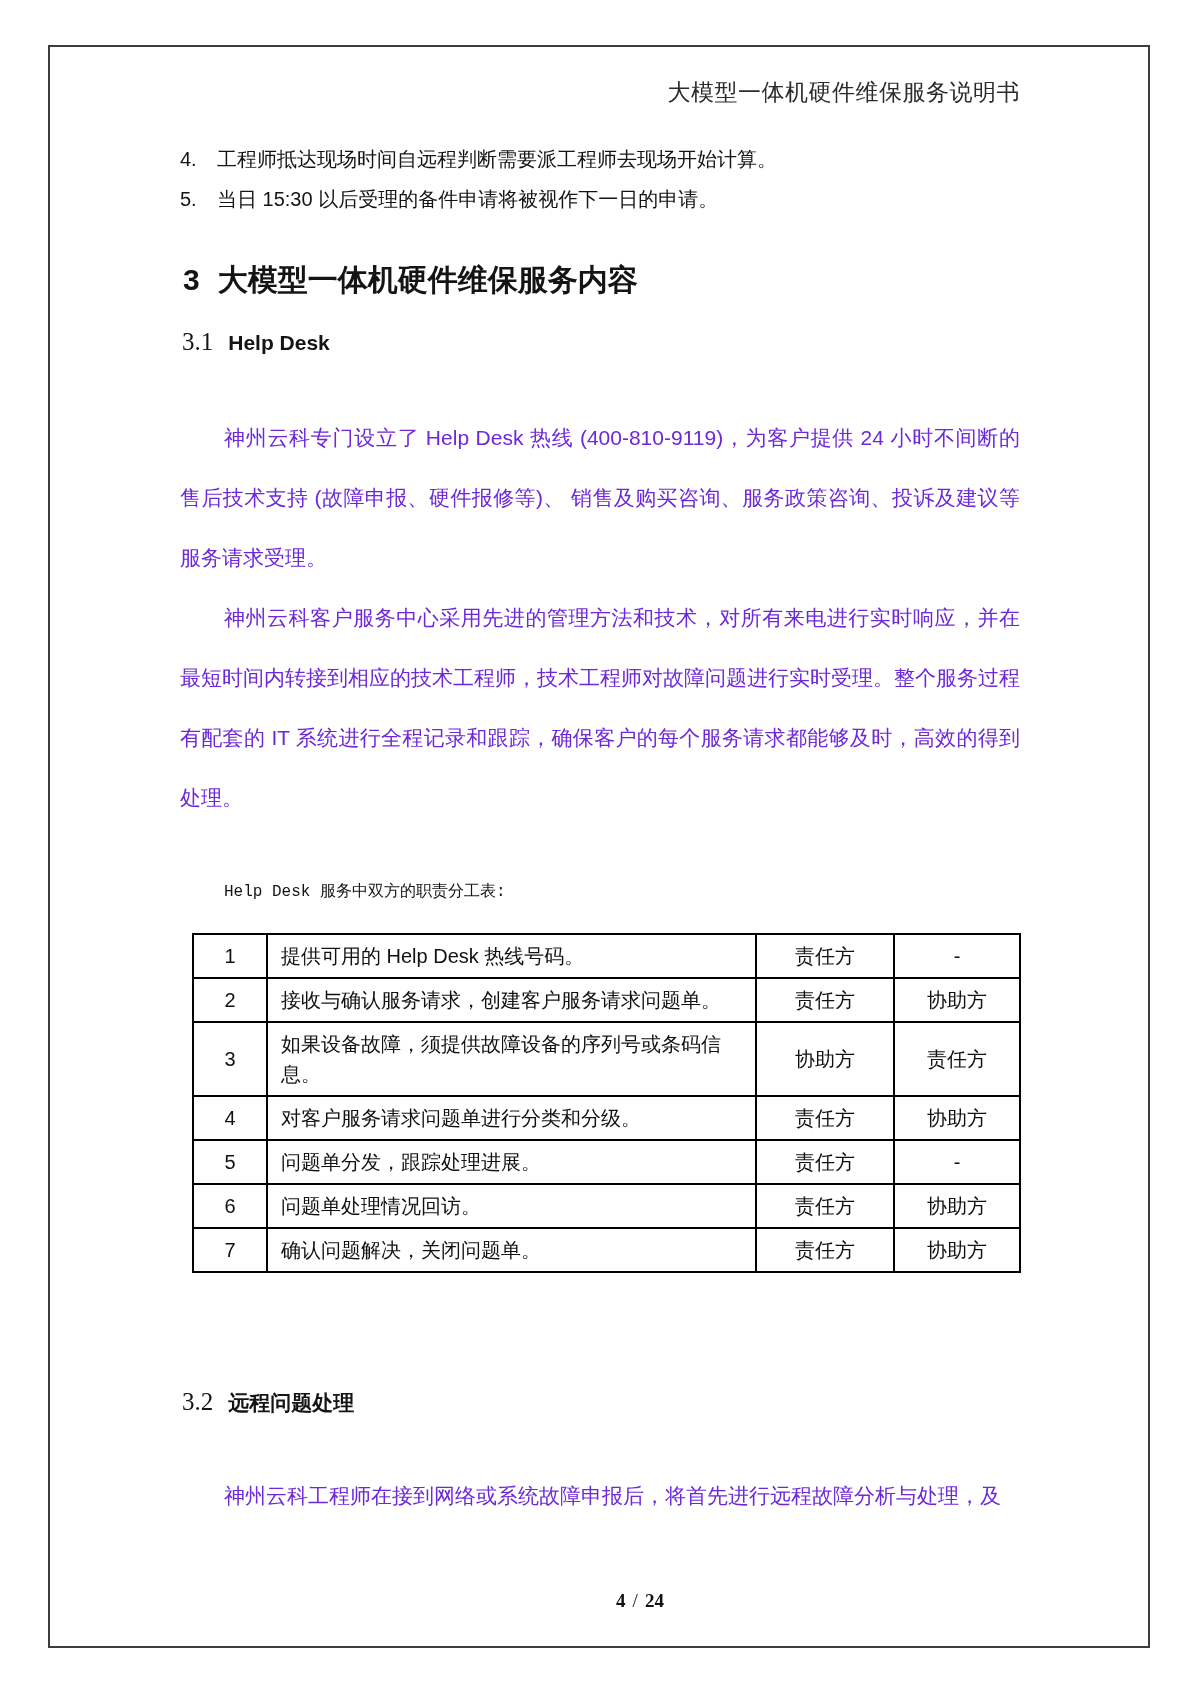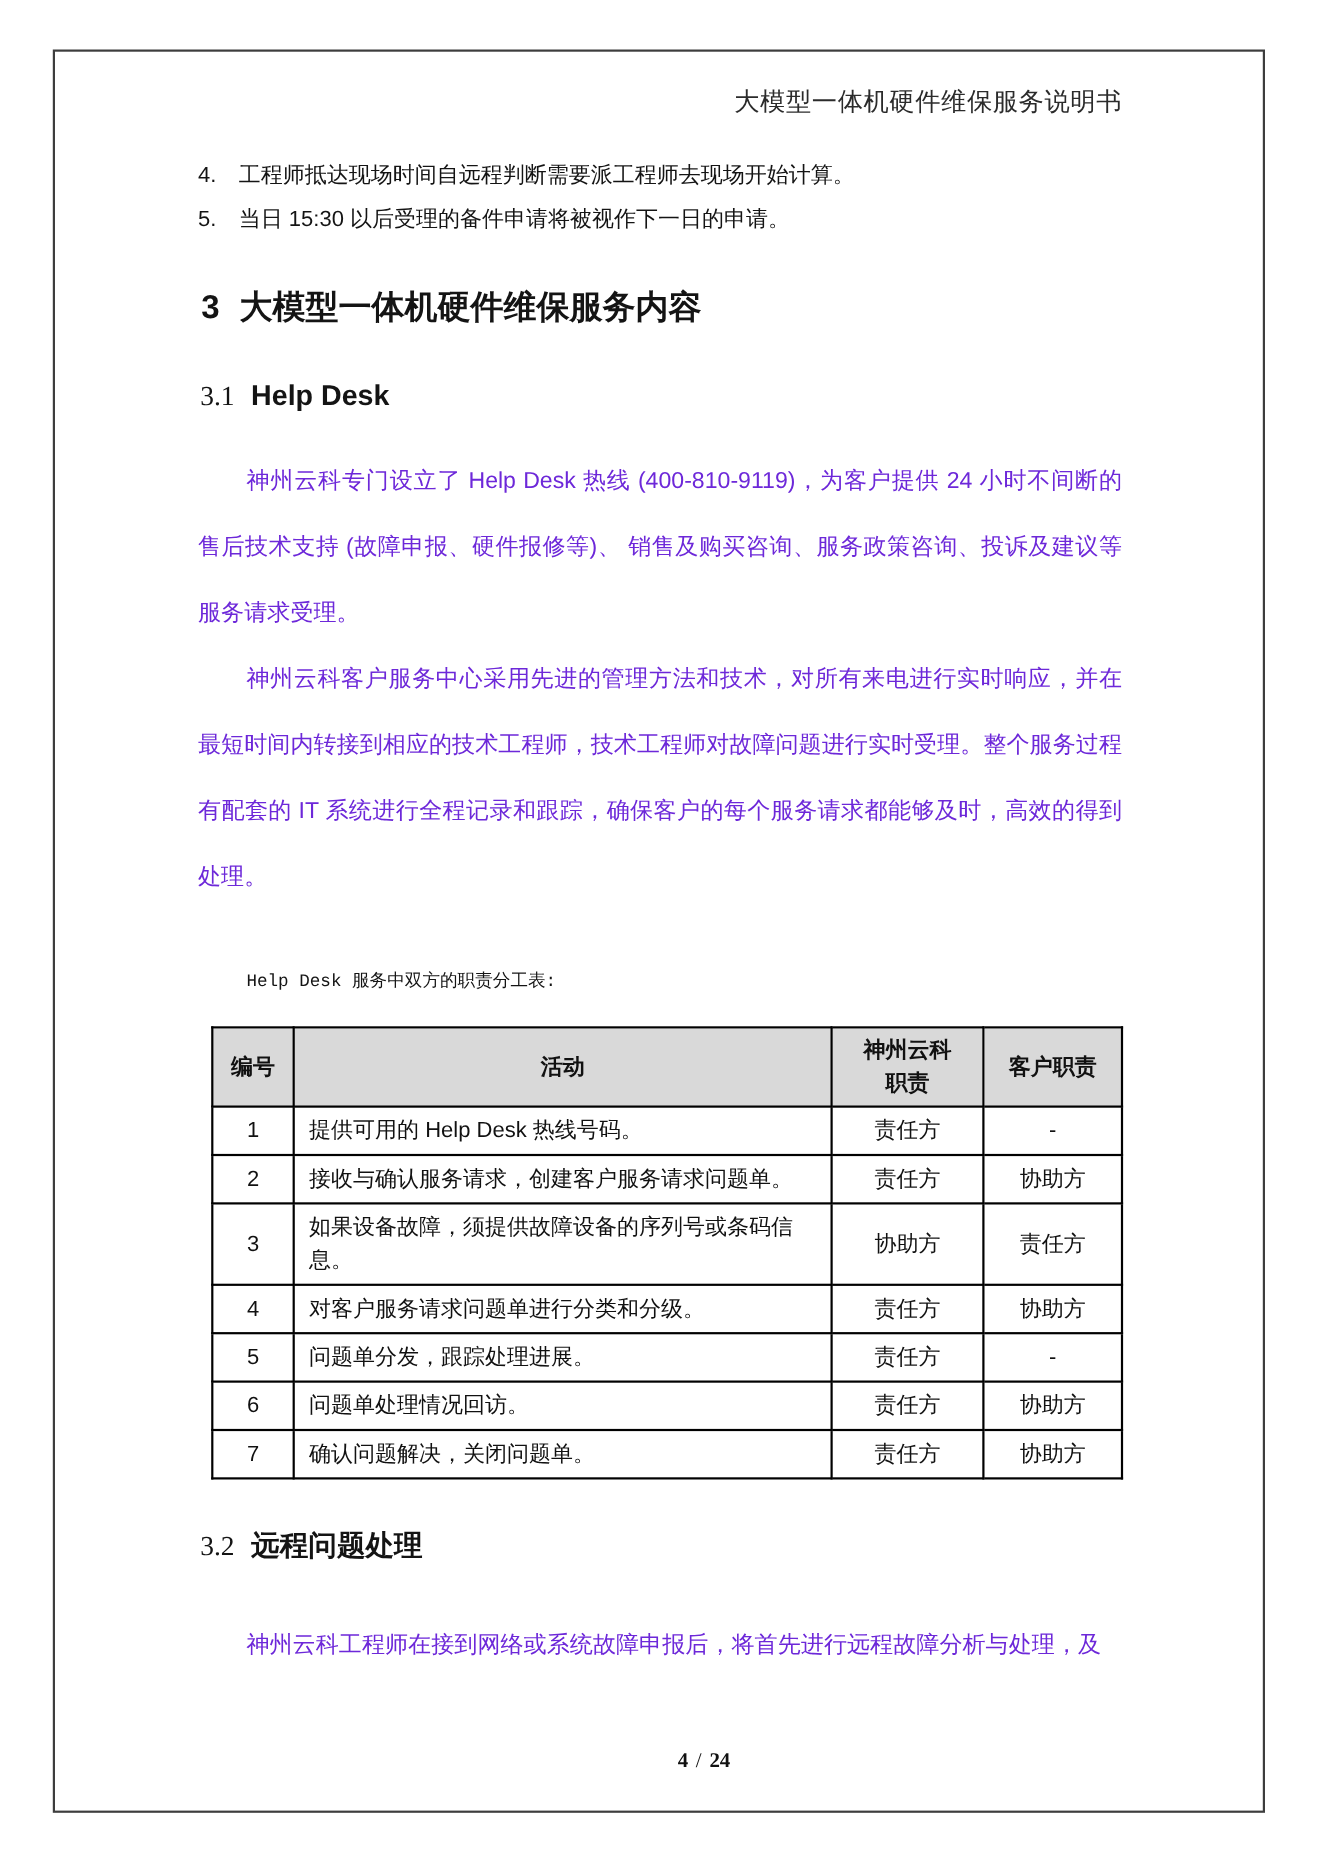--- a/index.html
+++ b/index.html
@@ -69,24 +69,24 @@
     align-items: baseline;
     gap: 15px;
     white-space: nowrap;
   }
   .subsection-heading .sub-num {
     font-family: "Liberation Serif", "DejaVu Serif", serif;
     font-size: 25px;
     font-weight: 400;
   }
   .subsection-heading .sub-title {
-    font-size: 26px;
+    font-size: 21px;
     font-weight: 700;
   }
-  .sub-31 { top: 344px; text-align: right; }
+  .sub-31 { top: 328px; text-align: right; }
   .sub-32 { top: 1388px; }
 
   .body-para {
     position: absolute;
     left: 180px;
     width: 840px;
     font-size: 21px;
     line-height: 60px;
     text-align: justify;
     text-indent: 44px;
@@ -193,27 +193,20 @@
 <div class="table-intro">Help Desk 服务中双方的职责分工表:</div>
 
 <table class="resp-table">
   <colgroup>
     <col style="width:74px">
     <col style="width:489px">
     <col style="width:138px">
     <col style="width:126px">
   </colgroup>
   <tbody>
-    <tr>
-      <th>编号</th>
-      <th>活动</th>
-      <th>神州云科
-职责</th>
-      <th>客户职责</th>
-    </tr>
     <tr class="row-single">
       <td>1</td>
       <td class="cell-activity">提供可用的 Help Desk 热线号码。</td>
       <td>责任方</td>
       <td>-</td>
     </tr>
     <tr class="row-single">
       <td>2</td>
       <td class="cell-activity">接收与确认服务请求，创建客户服务请求问题单。</td>
       <td>责任方</td>

